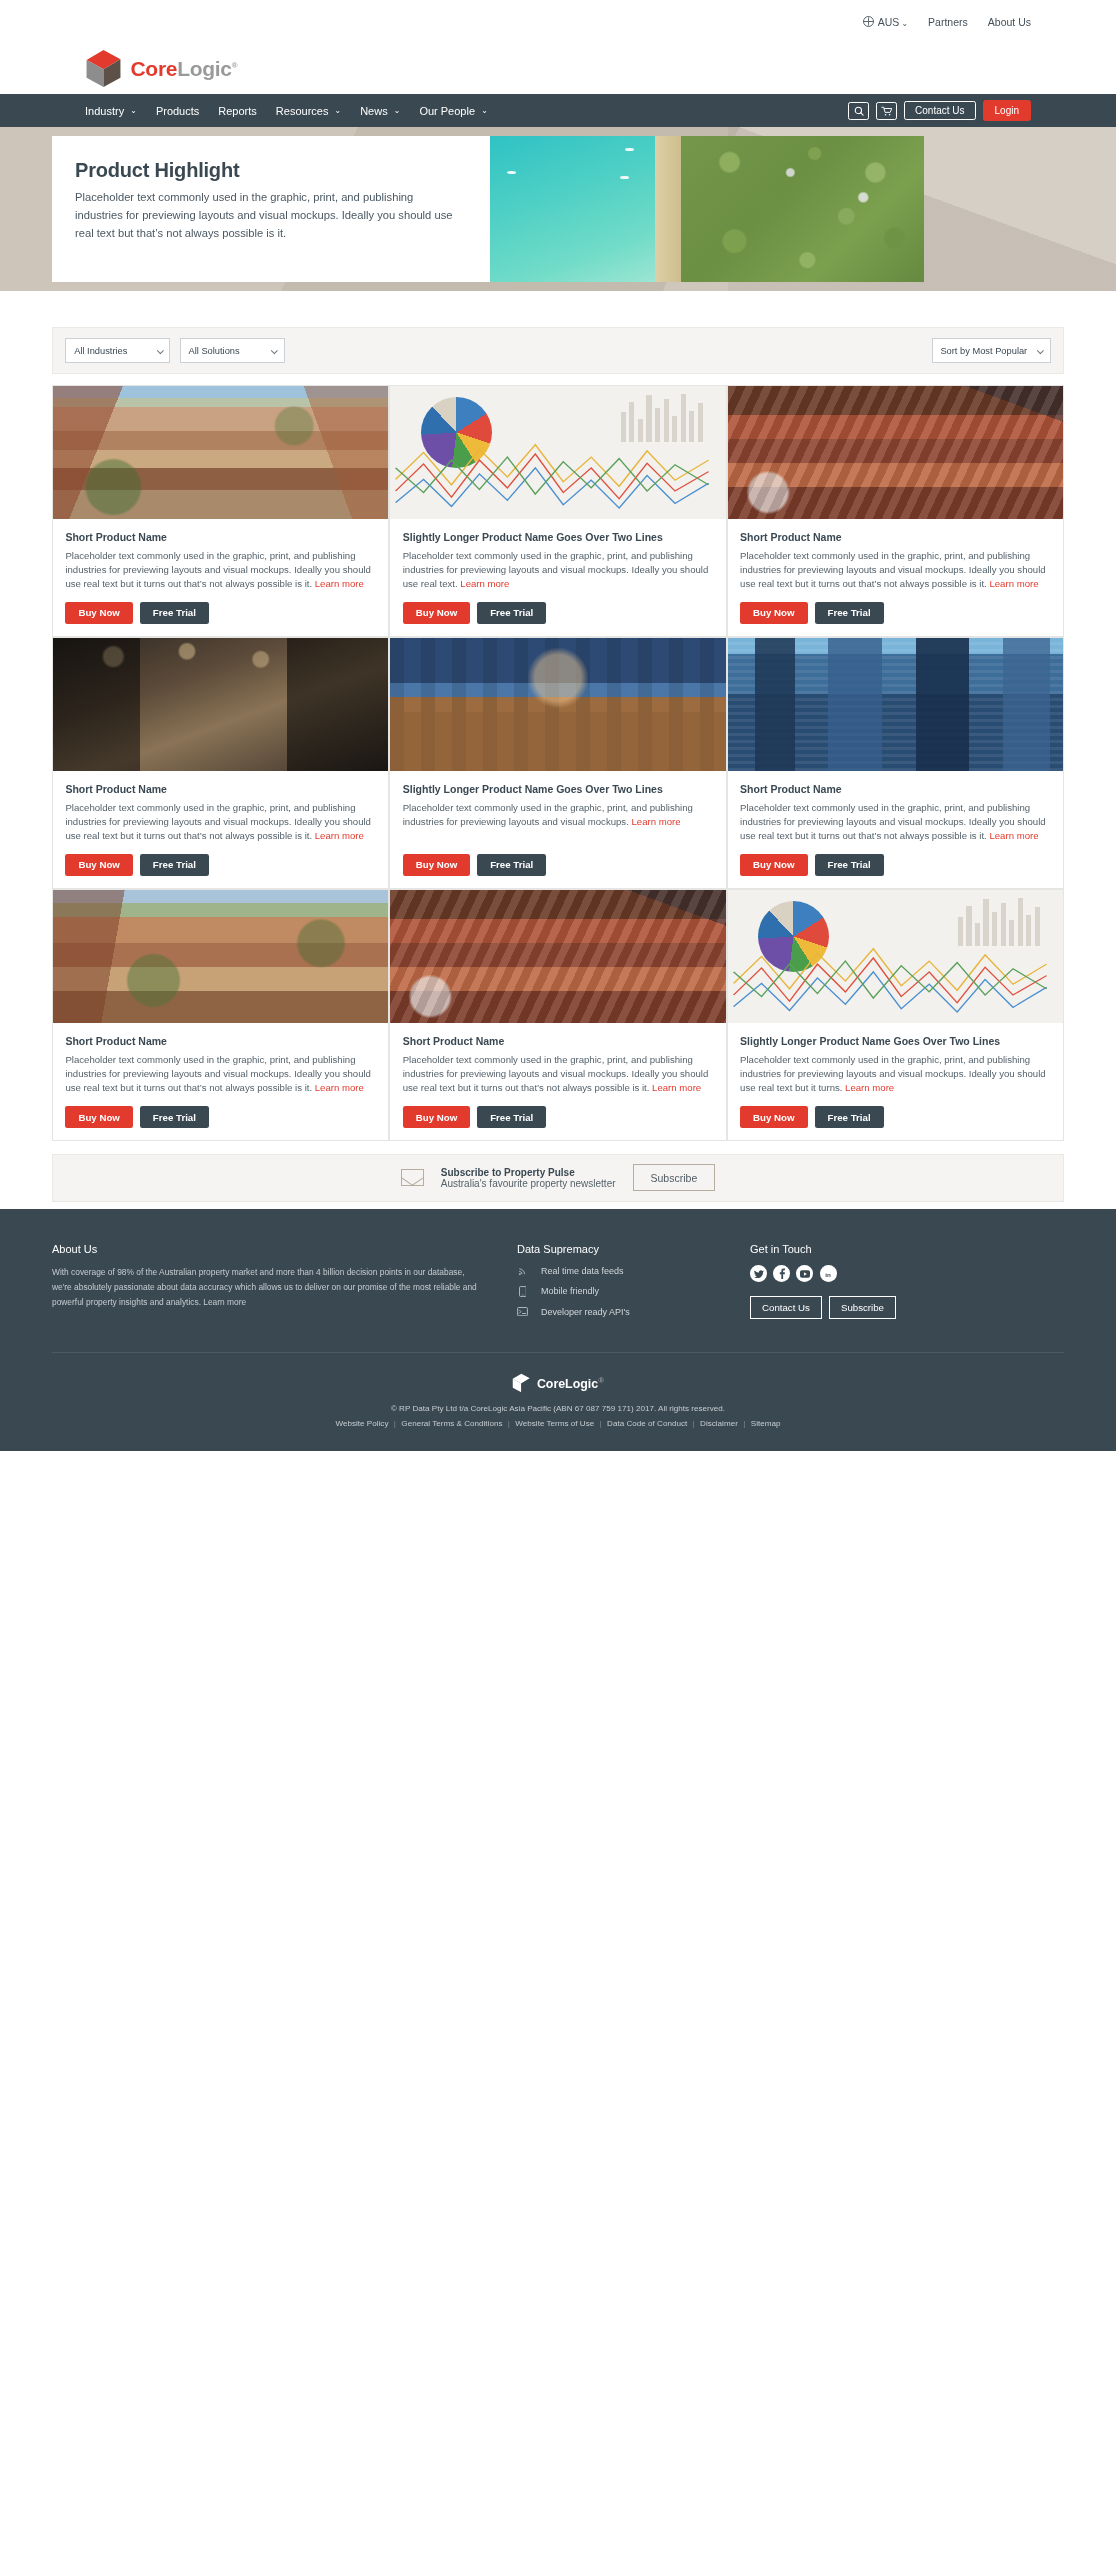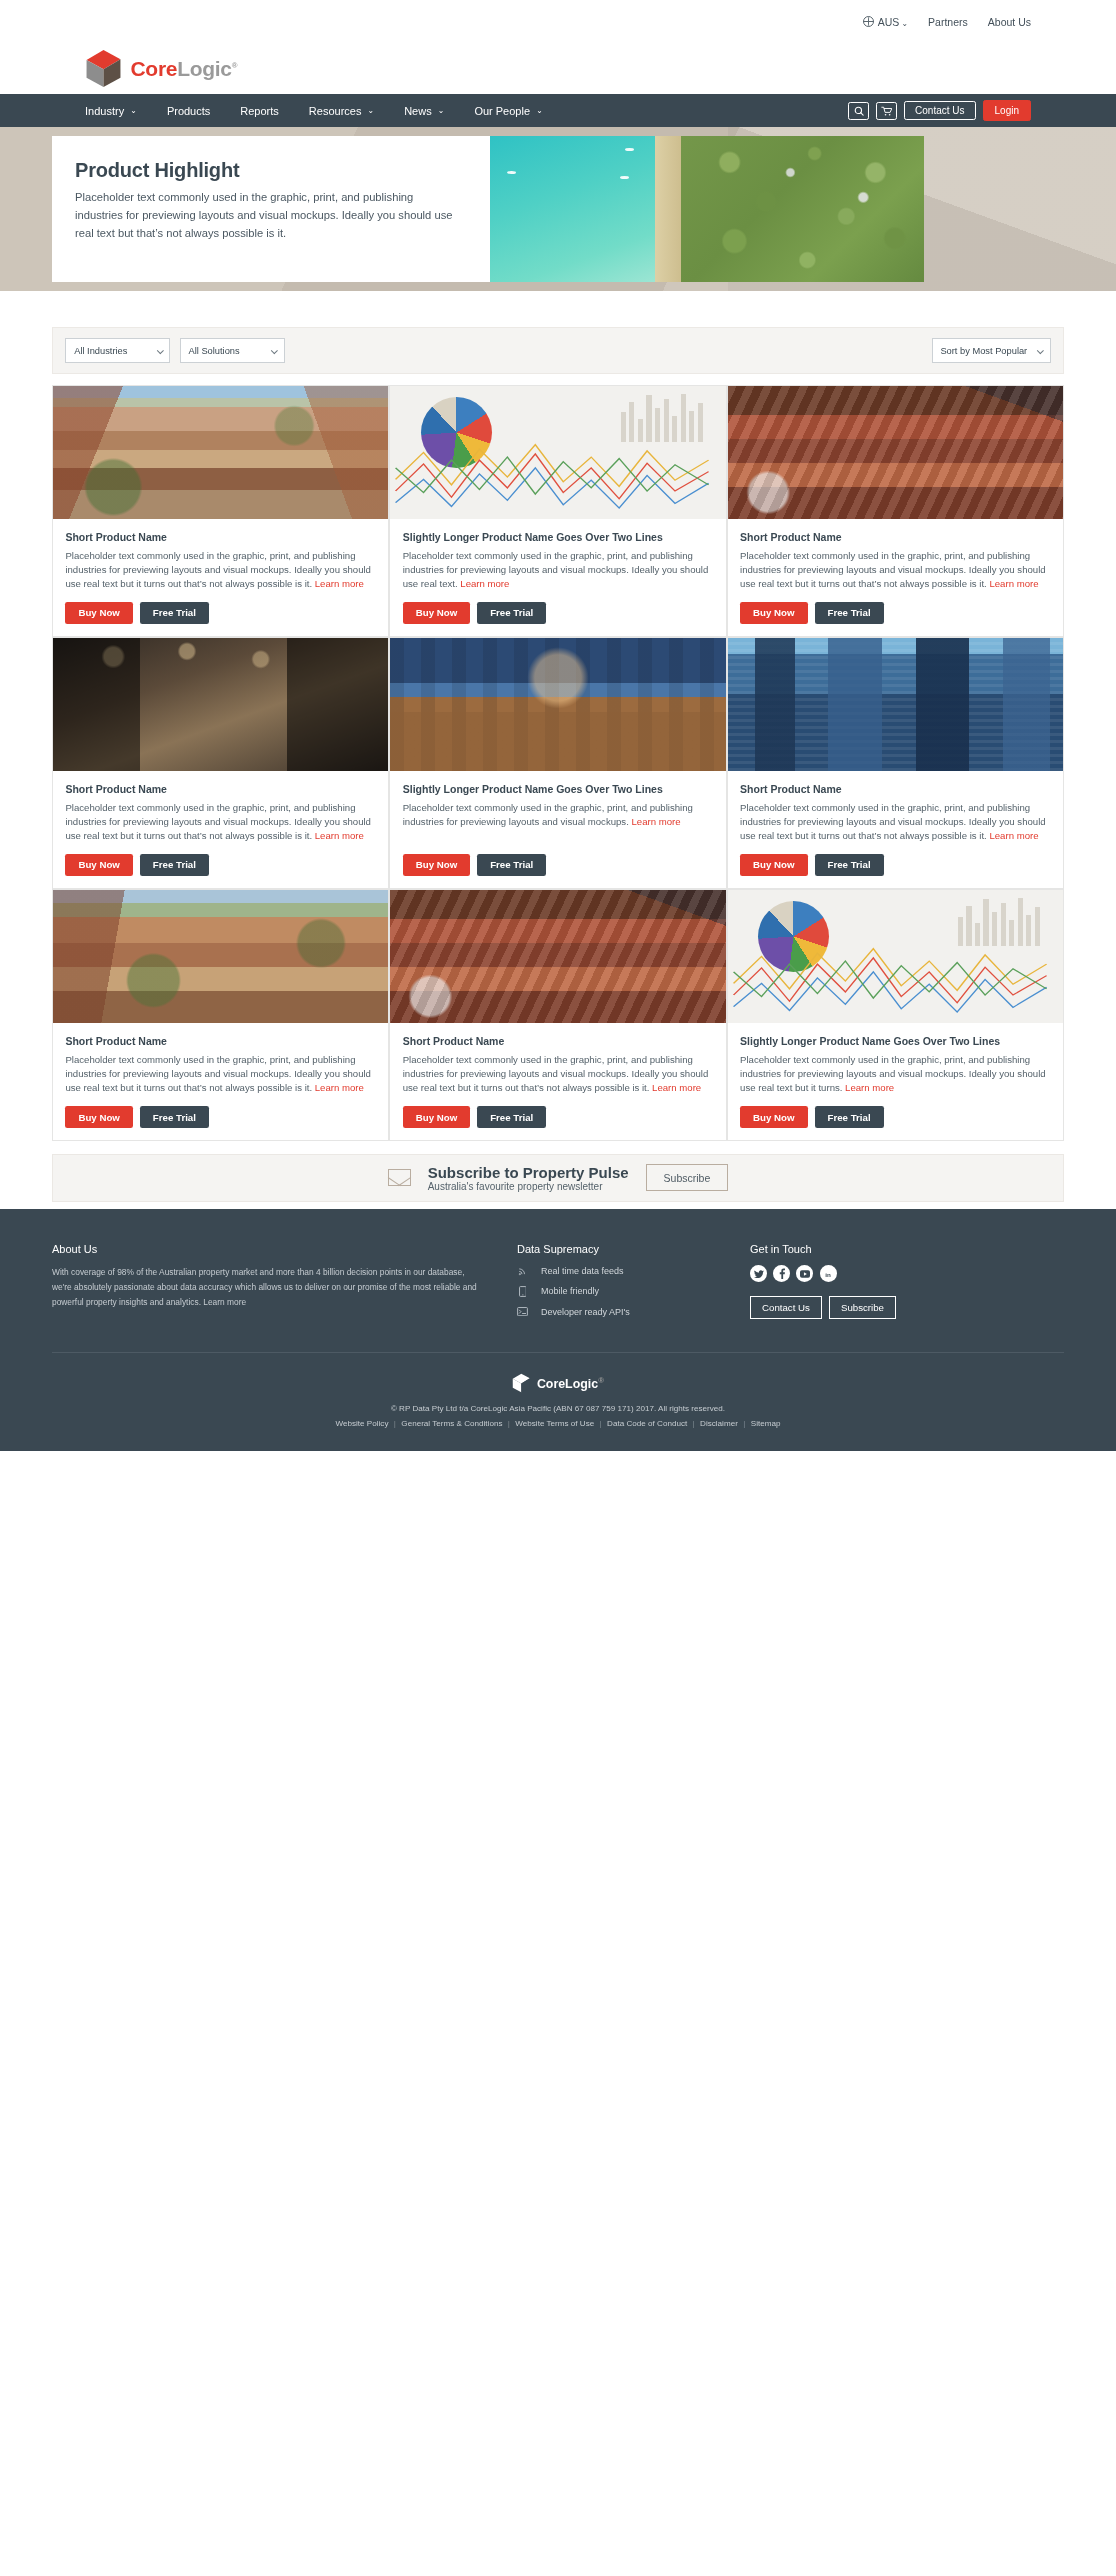--- a/index.html
+++ b/index.html
@@ -43,21 +43,21 @@
   .logo-core { color:#e23b2e; }
   .logo-logic { color:#9a9a9a; }
   .logo-reg { font-size:7.8px; vertical-align:super; color:#9a9a9a; }
 
   
   .mainnav { background:#3a4852; height:33px; }
   .mainnav-inner {
     height:33px; display:flex; align-items:center;
     padding-left:85px; padding-right:85px;
   }
-  .nav-links { display:flex; align-items:center; gap:30px; }
+  .nav-links { display:flex; align-items:center; gap:19px; }
   .nav-link {
     color:#fff; font-size:11px; text-decoration:none; cursor:pointer;
     display:flex; align-items:center; gap:3.9px; white-space:nowrap;
   }
   .nav-right { margin-left:auto; display:flex; align-items:center; gap:7px; }
   .icon-btn {
     width:21px; height:18px; border:0.8px solid #fff; border-radius:2.3px;
     display:flex; align-items:center; justify-content:center; cursor:pointer; background:transparent;
   }
   .btn-outline {
@@ -218,21 +218,21 @@
 
   
   .substrip {
     margin-top:12.4px; background:#f5f4f2; border:0.8px solid #ebe8e4;
     height:48px; display:flex; align-items:center; justify-content:center; gap:17px;
   }
   .env { width:23px; height:17px; border:1.1px solid #b9ada0; position:relative; flex:none; }
   .env::before, .env::after { content:""; position:absolute; width:14.7px; height:1.1px; background:#b9ada0; top:7px; }
   .env::before { left:-0.8px; transform:rotate(34deg); transform-origin:left center; }
   .env::after  { right:-0.8px; transform:rotate(-34deg); transform-origin:right center; }
-  .sub-t1 { font-size:15px; font-weight:700; color:#3a4852; }
+  .sub-t1 { font-size:10px; font-weight:700; color:#3a4852; }
   .sub-t2 { font-size:10px; color:#55626b; }
   .btn-sub {
     border:0.8px solid #b9ada0; background:transparent; color:#4f5b64; font-size:10.5px;
     padding:6.2px 17px; cursor:pointer; font-family:"Liberation Sans", sans-serif;
   }
 
   
   .footer { background:#3a4852; color:#fff; padding-top:34px; }
   .footer-grid { display:flex; gap:0; }
   .fcol-about { width:465px; padding-right:39px; }

